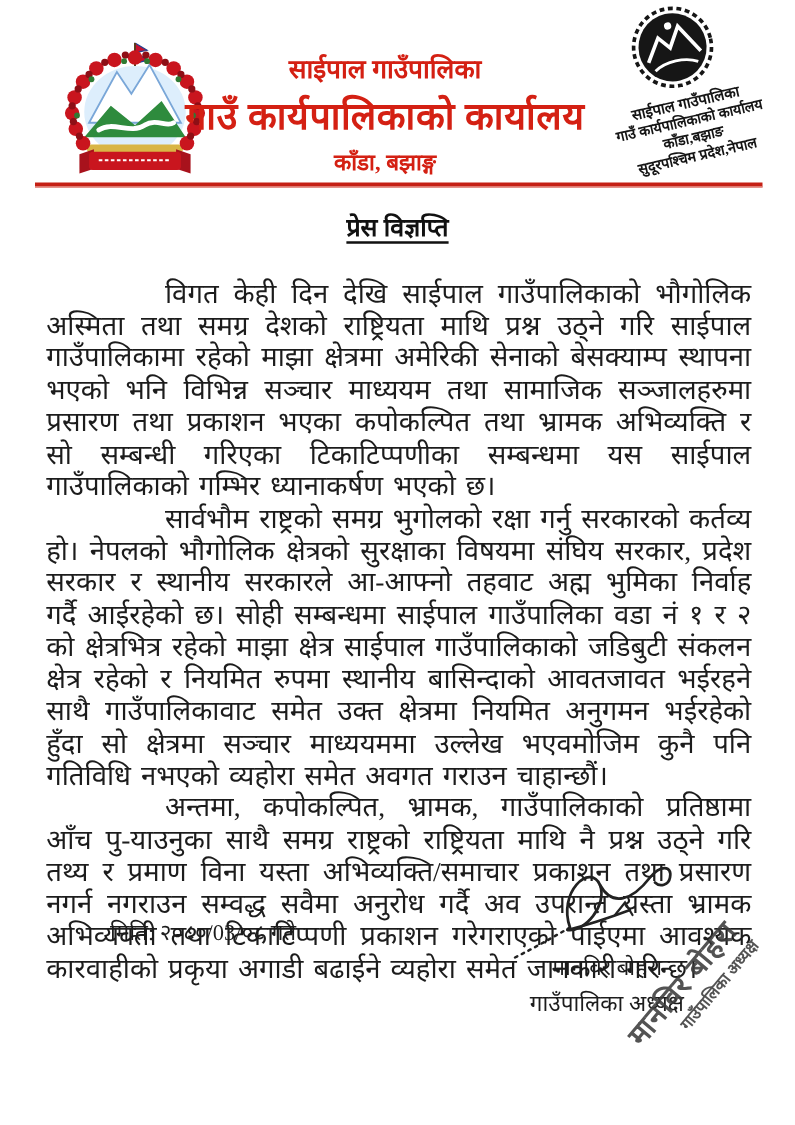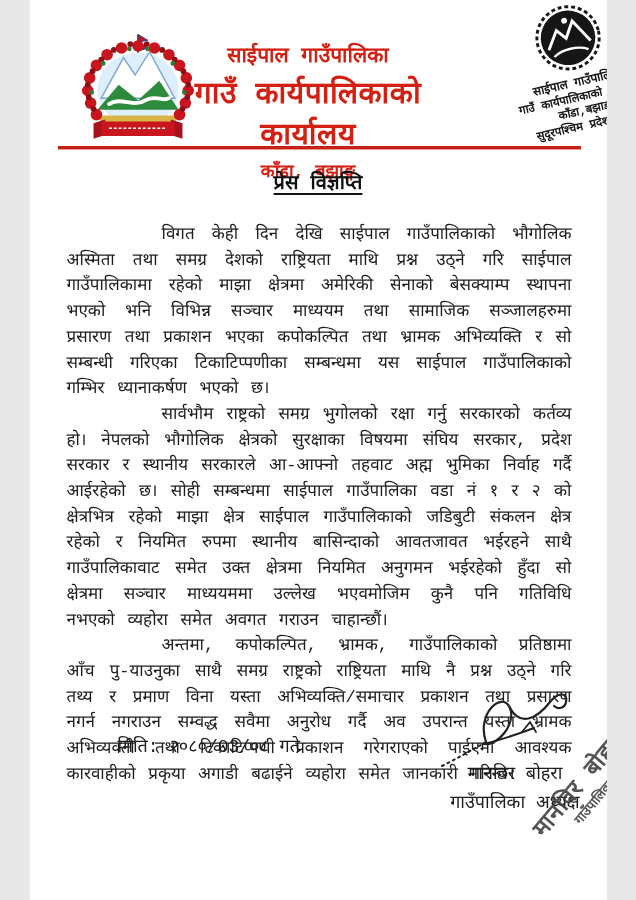--- a/index.html
+++ b/index.html
@@ -1,19 +1,19 @@
 <!DOCTYPE html>
 <html><head>
 <meta charset="utf-8">
 <style>
   html,body{margin:0;padding:0;background:#e8e8e8;}
   .page{
-    position:relative;width:577px;height:900px;background:#ffffff;
+    position:relative;width:636px;height:900px;background:#ffffff;
     margin:0 auto;overflow:hidden;
-    font-family:Liberation Mono, monospace;
+    font-family:Liberation Serif, serif;
     color:#1c1c1c;
   }
   
   .emblem{position:absolute;left:50px;top:34px;width:116px;height:112px;}
   .head-center{position:absolute;left:110px;right:130px;top:40px;text-align:center;color:#d42013;}
   .head-line1{font-size:21px;font-weight:bold;}
   .head-line2{font-size:30px;font-weight:bold;margin-top:3px;letter-spacing:0.5px;}
   .head-line3{font-size:18px;font-weight:bold;margin-top:5px;}
   .stamp{
     position:absolute;left:456px;top:2px;width:178px;
@@ -27,21 +27,21 @@
     background:#c52015;border-bottom:1px solid #e89890;
   }
   
   .doc-title{
     position:absolute;left:0;right:0;top:168px;text-align:center;
     font-size:20px;font-weight:bold;color:#111;
     text-decoration:underline;text-underline-offset:4px;
   }
   .body-text{position:absolute;left:37px;right:35px;top:222px;}
   .body-text p{
-    margin:0;font-size:17px;line-height:25.7px;text-align:justify;
+    margin:0;font-size:22px;line-height:25.7px;text-align:justify;
     text-indent:95px;word-spacing:2.5px;color:#1c1c1c;
   }
   .date-line{position:absolute;left:88px;top:733px;font-size:18px;color:#1c1c1c;}
   
   .sig-scribble{position:absolute;left:408px;top:684px;width:175px;height:92px;}
   .sig-block{position:absolute;left:398px;top:760px;width:175px;text-align:center;}
   .sig-name{font-size:18px;line-height:28px;white-space:nowrap;}
   .sig-designation{font-size:18px;line-height:30px;white-space:nowrap;}
   .diag-stamp{
     position:absolute;left:494px;top:822px;transform:rotate(-50deg);

